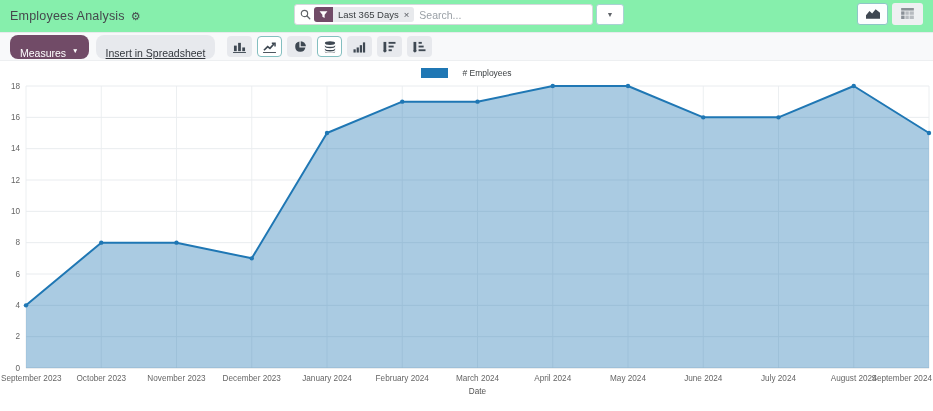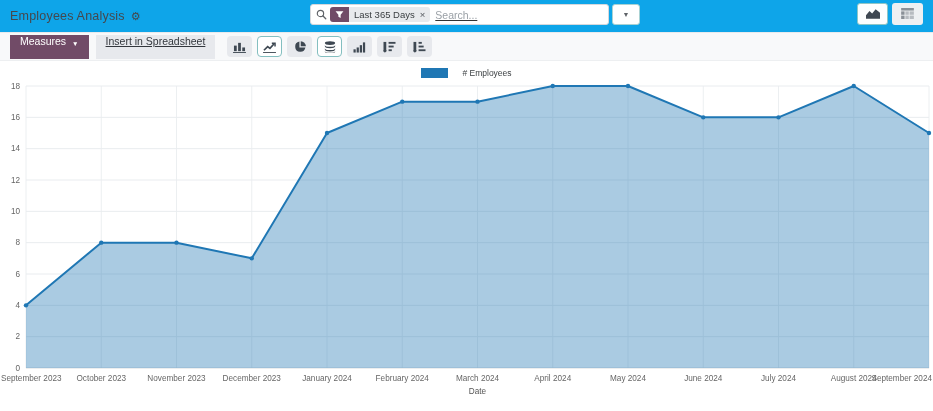--- a/index.html
+++ b/index.html
@@ -1,47 +1,47 @@
 <!DOCTYPE html>
 <html><head>
 <meta charset="utf-8">
 <style>
   * { margin:0; padding:0; box-sizing:border-box; }
   html,body { width:933px; height:411px; background:#fff; overflow:hidden;
     font-family:"Liberation Sans", sans-serif; -webkit-font-smoothing:antialiased; }
 
   
-  .topbar { position:relative; height:29px; background:#0ea5e9; display:flex; align-items:center; padding:16px 10px; }
+  .topbar { position:relative; height:29px; background:#86efac; display:flex; align-items:center; padding:16px 10px; }
   .title-wrap { display:flex; align-items:center; gap:6px; }
   .page-title { font-size:12.5px; color:#45484d; letter-spacing:.2px; }
   .gear { font-size:11px; color:#45484d; cursor:pointer; line-height:1; }
 
-  .search-wrap { position:absolute; left:310px; top:4px; display:flex; gap:3px; }
+  .search-wrap { position:absolute; left:294px; top:4px; display:flex; gap:3px; }
   .search-field { width:299px; height:21px; background:#fff; border:1px solid #d5d8dc; border-radius:3px;
     display:flex; align-items:center; padding:0 5px; }
   .mag { display:flex; align-items:center; margin-right:3px; }
   .facet { display:flex; height:15px; border-radius:3px; overflow:hidden; margin-right:5px; flex:none; }
   .facet-filter { background:#714B67; width:19px; display:flex; align-items:center; justify-content:center; }
   .facet-body { background:#e8eaed; display:flex; align-items:center; gap:5px; padding:0 5px; }
   .facet-label { font-size:9.5px; color:#3c4043; white-space:nowrap; }
   .facet-x { font-size:9.5px; color:#50545a; cursor:pointer; line-height:1; }
-  .search-input { flex:1; min-width:0; border:none; outline:none; font-size:10.5px; color:#333; background:transparent;text-decoration:underline; }
+  .search-input { flex:1; min-width:0; border:none; outline:none; font-size:10.5px; color:#333; background:transparent; }
   .search-input::placeholder { color:#9aa0a6; }
   .caret-btn { width:28px; height:21px; border:1px solid #a9d2d3; border-radius:3px; background:#fff;
     display:flex; align-items:center; justify-content:center; color:#5f6368; font-size:7px; cursor:pointer; }
 
   .view-switcher { position:absolute; right:10px; top:3px; display:flex; gap:4px; }
   .view-btn { width:31px; height:22px; border-radius:3px; display:flex; align-items:center; justify-content:center;
     background:#eef0f2; border:1px solid transparent; cursor:pointer; }
   .view-btn.active { background:#fcfefe; border:1px solid #8ec6c6; }
 
   
   .toolbar { height:29px; background:#f8f9fa; border-top:1px solid #e8eaed; border-bottom:1px solid #edeff1;
     display:flex; align-items:center; padding:0 10px; gap:7px; }
-  .btn { height:21px; border:none; border-radius:0; font-size:10.5px; display:flex; align-items:flex-end;
+  .btn { height:21px; border:none; border-radius:8px; font-size:10.5px; display:flex; align-items:flex-start;
     padding:12px 10px; cursor:pointer; font-family:inherit; }
   .btn-measures { background:#714B67; color:#fff; gap:6px; }
   .btn-measures .dd { font-size:6.5px; }
   .btn-spread { background:#e7e9ed; color:#33373d;text-decoration:underline; }
   .icon-group { display:flex; gap:5px; margin-left:5px; }
   .icon-btn { width:25px; height:21px; border-radius:4px; background:#e7e9ed; border:1px solid transparent;
     display:flex; align-items:center; justify-content:center; cursor:pointer; }
   .icon-btn.active { background:#fff; border:1px solid #84bfc0; }
   .icon-btn svg { display:block; }
 

